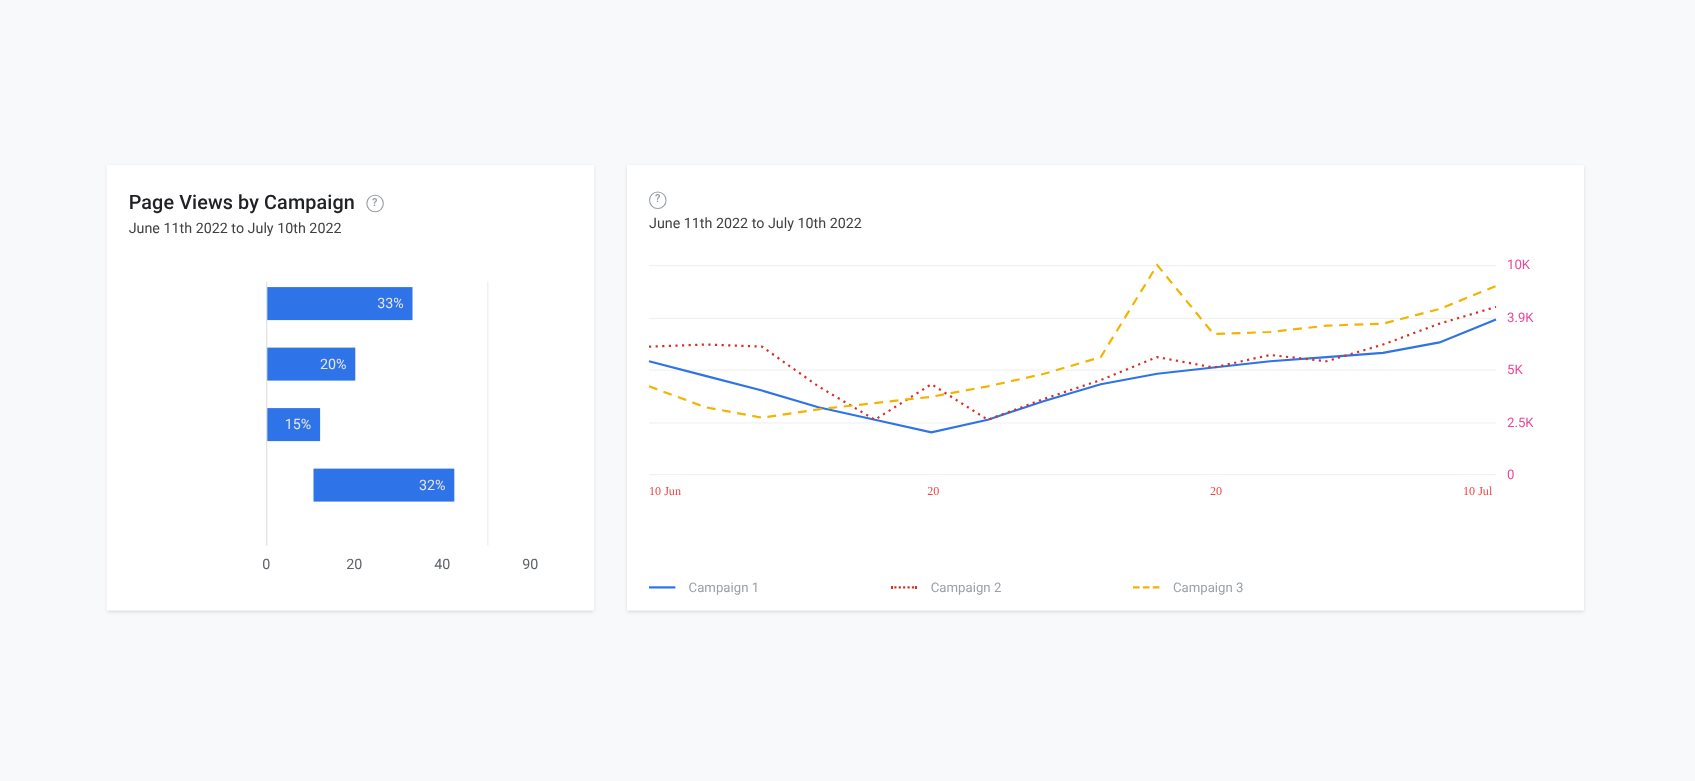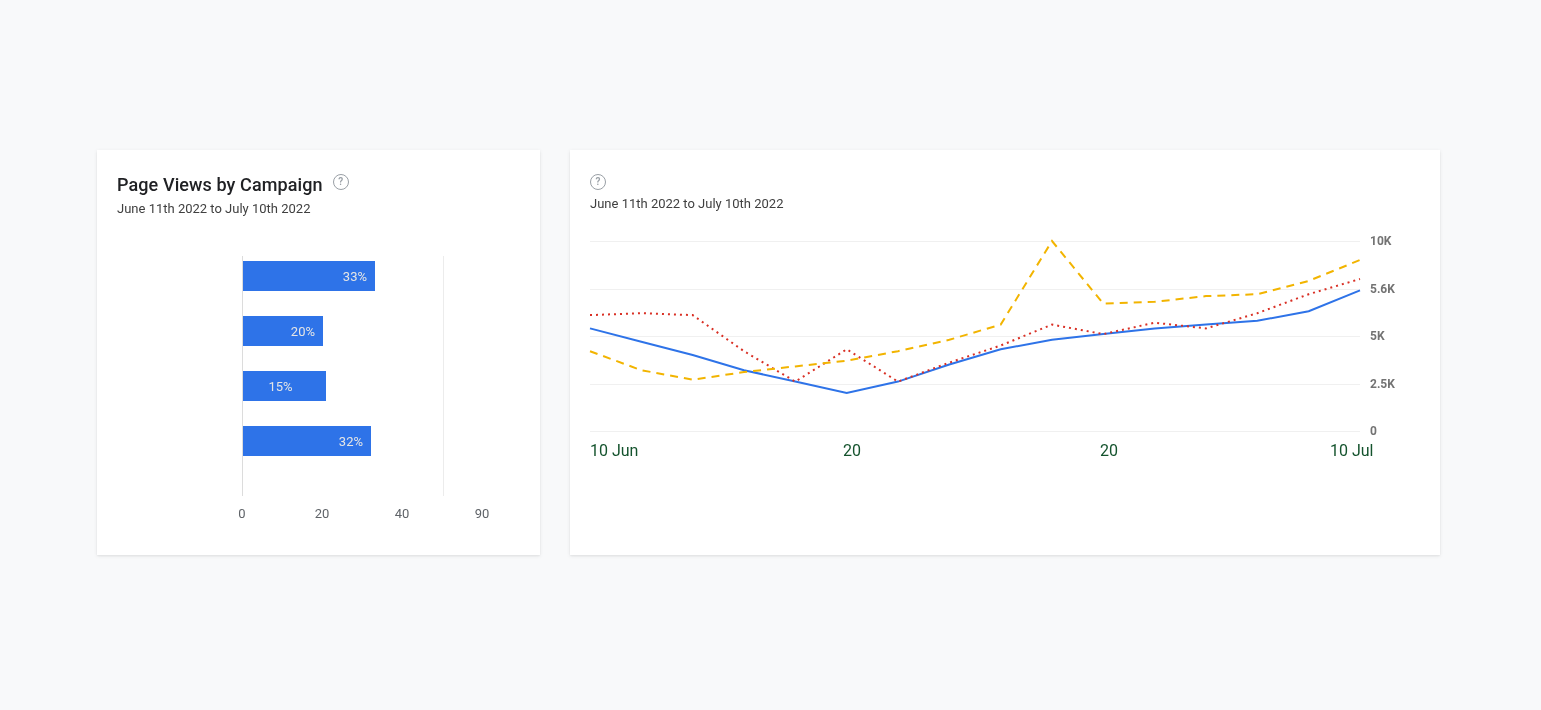--- a/index.html
+++ b/index.html
@@ -23,21 +23,21 @@
     padding: 24px 20px 20px 20px;
   }
   .card.bar-card {
     width: 443px;
     height: 405px;
   }
   .card.line-card {
     width: 870px;
     height: 405px;
   }
-  .card-header { display: flex; gap: 10px; }
+  .card-header { display: flex; align-items: center; gap: 10px; }
   .card-title {
     font-size: 18px;
     font-weight: 500;
     color: #202124;
     letter-spacing: 0.1px;
   }
   .help-icon {
     width: 16px; height: 16px;
     border: 1.5px solid #9aa0a6;
     border-radius: 50%;
@@ -120,30 +120,30 @@
   .line-plot {
     position: relative;
     width: 770px;
     height: 190px;
   }
   .y-tick {
     position: absolute;
     right: -55px;
     width: 45px;
     font-size: 12px;
-    color: #737373;
+    color: #ec4899;
     transform: translateY(-50%);
     text-align: left;
-    font-weight: bold;
   }
   .x-tick {
     position: absolute;
     top: 200px;
-    font-size: 16px;
-    color: #14532d;
+    font-size: 11px;
+    color: #ef4444;
+    font-family: Liberation Serif, serif;
   }
   .grid-h {
     position: absolute;
     left: 0;
     width: 770px;
     height: 0;
     border-top: 1px solid #f0f0f0;
   }
   .legend {
     position: absolute;
@@ -185,28 +185,28 @@
       <div class="bar-row" style="top:60px;">
         
       </div>
       <div class="bar-rect" style="top: 60px; width: 80px;">
           <span>20%</span>
         </div>
 
       <div class="bar-row" style="top:115px;">
         
       </div>
-      <div class="bar-rect" style="top: 115px; width: 83px; justify-content: center;">
+      <div class="bar-rect" style="top: 115px; width: 48px;">
           <span>15%</span>
         </div>
 
       <div class="bar-row" style="top:170px;">
         
       </div>
-      <div class="bar-rect" style="top: 170px; width: 128px;">
+      <div class="bar-rect" style="top: 170px; width: 128px; margin-left: 42px;">
           <span>32%</span>
         </div>
 
       <div class="bar-x-axis">
         <span class="bar-x-tick" style="left:0px;">0</span>
         <span class="bar-x-tick" style="left:80px;">20</span>
         <span class="bar-x-tick" style="left:160px;">40</span>
         <span class="bar-x-tick" style="left:240px;">90</span>
       </div>
     </div>
@@ -221,33 +221,47 @@
     <div class="line-chart">
       <div class="line-plot" id="line-plot">
 
         <div class="grid-h" style="top:0px;"></div>
         <div class="grid-h" style="top:47.5px;"></div>
         <div class="grid-h" style="top:95px;"></div>
         <div class="grid-h" style="top:142.5px;"></div>
         <div class="grid-h" style="top:190px;"></div>
 
         <span class="y-tick" style="top:0px;">10K</span>
-        <span class="y-tick" style="top:47.5px;">5.6K</span>
+        <span class="y-tick" style="top:47.5px;">3.9K</span>
         <span class="y-tick" style="top:95px;margin-left:12px;">5K</span>
         <span class="y-tick" style="top:142.5px;">2.5K</span>
         <span class="y-tick" style="top:190px;">0</span>
 
         <svg id="line-svg" width="770" height="190" style="position:absolute;left:0;top:0;overflow:visible;">
             <path d="M0.0 87.4 L51.3 100.7 L102.7 114.0 L154.0 129.2 L205.3 140.6 L256.7 152.0 L308.0 140.6 L359.3 123.5 L410.7 108.3 L462.0 98.8 L513.3 93.1 L564.7 87.4 L616.0 83.6 L667.3 79.8 L718.7 70.3 L770.0 49.4 " fill="none" stroke="#2e73e8" stroke-width="2"></path>
             <path d="M0.0 74.1 L51.3 72.2 L102.7 74.1 L154.0 110.2 L205.3 140.6 L256.7 108.3 L308.0 140.6 L359.3 121.6 L410.7 104.5 L462.0 83.6 L513.3 93.1 L564.7 81.7 L616.0 87.4 L667.3 72.2 L718.7 53.2 L770.0 38.0 " fill="none" stroke="#d93025" stroke-width="2" stroke-dasharray="2 4"></path>
             <path d="M0.0 110.2 L51.3 129.2 L102.7 138.7 L154.0 131.1 L205.3 125.4 L256.7 119.7 L308.0 110.2 L359.3 98.8 L410.7 83.6 L462.0 0.0 L513.3 62.7 L564.7 60.8 L616.0 55.1 L667.3 53.2 L718.7 39.9 L770.0 19.0 " fill="none" stroke="#f2b400" stroke-width="2" stroke-dasharray="8 6"></path>
           </svg>
       </div>
 
       <span class="x-tick" style="left:0px;">10 Jun</span>
       <span class="x-tick" style="left:253px;">20</span>
       <span class="x-tick" style="left:510px;">20</span>
       <span class="x-tick" style="left:740px;text-align:center;">10 Jul</span>
 
+      <div class="legend">
+        <div class="legend-item">
+          <span class="swatch" style="border-top:2px solid #2e73e8;"></span>
+          <span>Campaign 1</span>
+        </div>
+        <div class="legend-item">
+          <span class="swatch" style="border-top:2px dotted #d93025;"></span>
+          <span>Campaign 2</span>
+        </div>
+        <div class="legend-item">
+          <span class="swatch" style="border-top:2px dashed #f2b400;"></span>
+          <span>Campaign 3</span>
+        </div>
+      </div>
     </div>
   </div>
 
 </div>
 
 </body></html>

